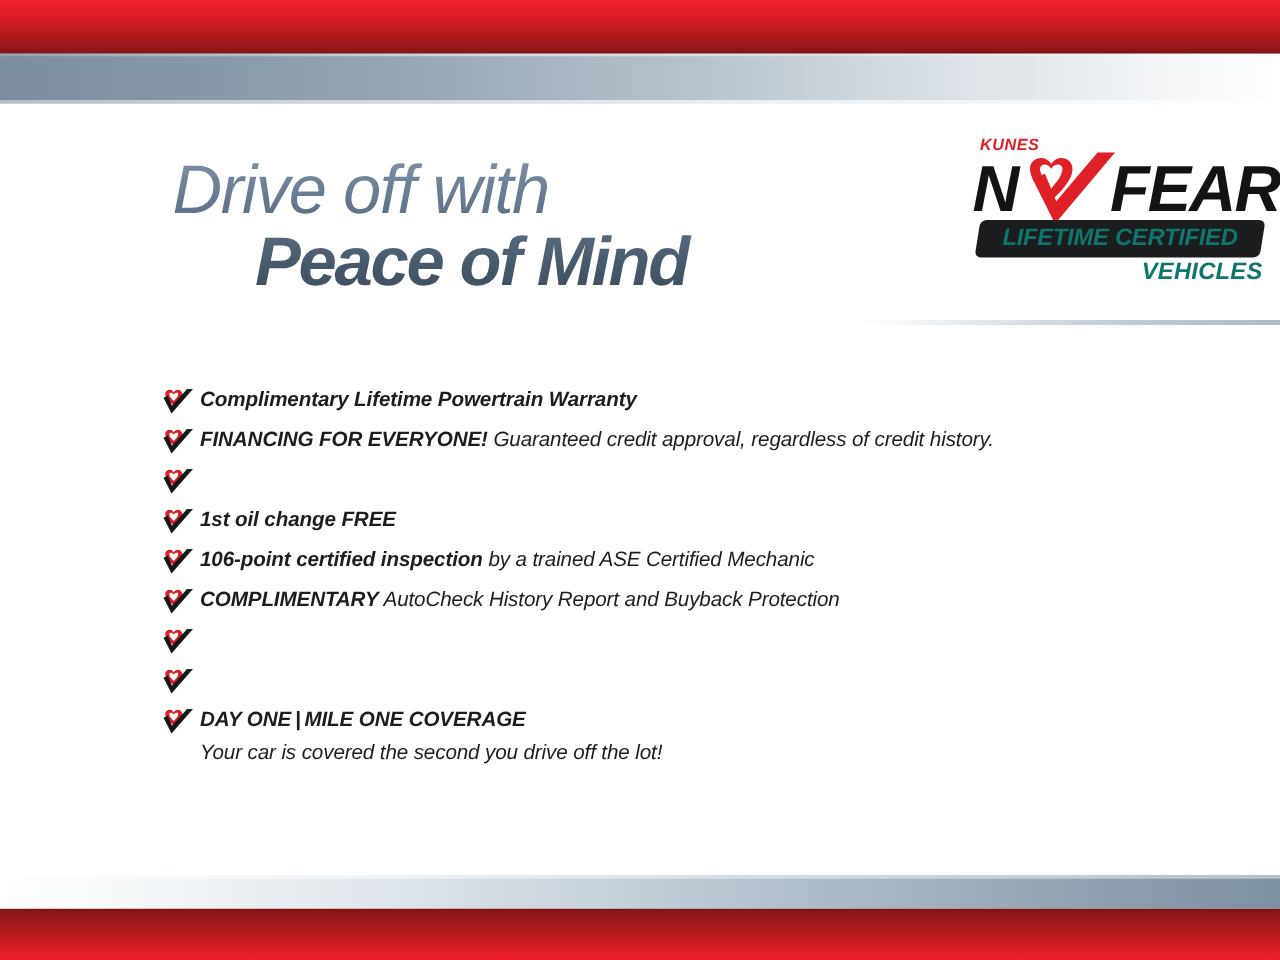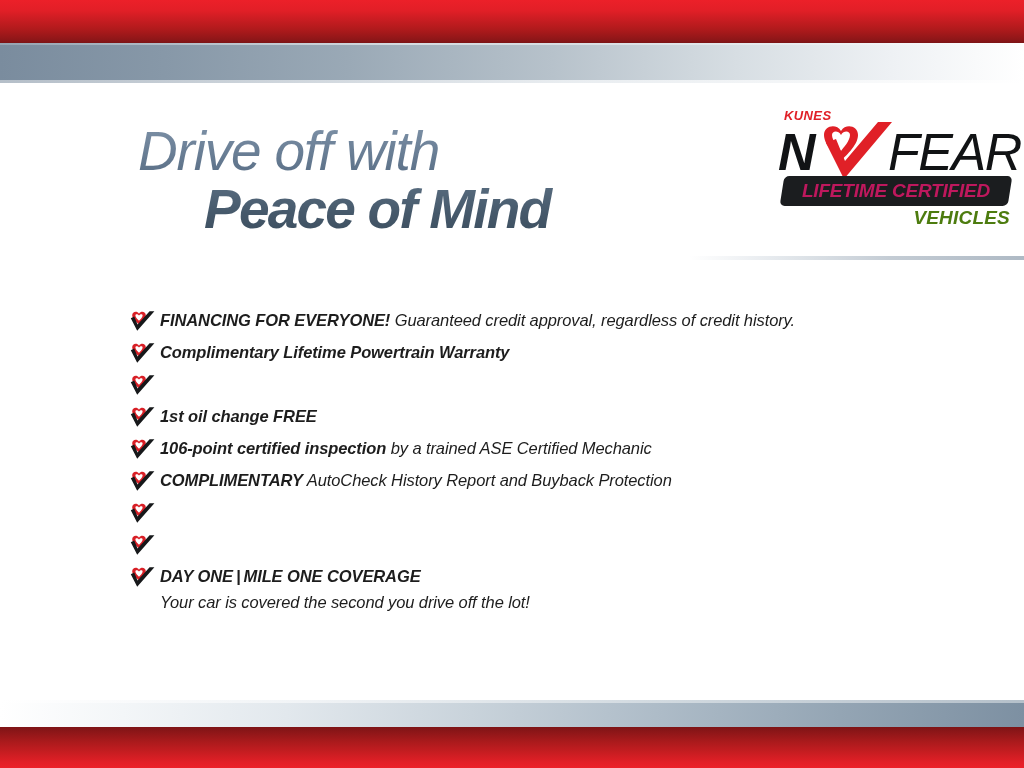--- a/index.html
+++ b/index.html
@@ -103,48 +103,48 @@
     position:absolute; left:0px; top:16px; width:236px; height:56px;
   }
   .logo-n {
     position:absolute; left:0px; top:0px;
     font-size:52px; font-weight:700; font-style:italic;
     letter-spacing:-2px; line-height:56px;
     color:#111315;
   }
   .logo-fear {
     position:absolute; left:110px; top:0px;
-    font-size:52px; font-weight:400; font-style:italic;
+    font-size:52px; font-weight:700; font-style:italic;
     letter-spacing:-1.5px; line-height:56px;
     color:#111315;
   }
   .logo-check {
     position:absolute; left:36px; top:-3px; width:84px; height:64px;
   }
   .logo-bar {
     position:absolute; left:4px; top:68px;
     width:228px; height:30px;
     background:#1b1d1f;
     border-radius:5px;
     transform:skewX(-9deg);
   }
   .logo-bar-text {
     position:absolute; left:4px; top:68px;
     width:228px; height:30px;
     line-height:30px;
     text-align:center;
     font-size:19px; font-weight:700; font-style:italic;
     letter-spacing:-.2px;
-    color:#be185d;
+    color:#0f766e;
   }
   .logo-vehicles {
     position:absolute; right:4px; top:99px;
     font-size:19px; font-weight:700; font-style:italic;
     letter-spacing:.2px;
-    color:#4d7c0f;
+    color:#0f766e;
   }
 
   
   .bullets {
     position:absolute; left:129px; top:309px; width:820px;
   }
   .bullet-row {
     display:flex;
     align-items:flex-start;
     margin-bottom:9px;
@@ -219,30 +219,30 @@
   </div>
 
   <div class="bullets" id="bullets">
       <div class="bullet-row">
         <span class="bullet-icon">
   <svg viewBox="0 0 26 22" width="26" height="22" aria-hidden="true">
     <path d="M3.2 5.2 C3.2 1.6, 8 0.4, 10 3.8 C12 0.4, 16.8 1.6, 16.8 5.2 C16.8 9, 11.5 12.8, 10 14.4 C8.5 12.8, 3.2 9, 3.2 5.2 Z" fill="#d81f26"></path>
     <path d="M6.4 5.4 C6.4 3.9, 8.6 3.5, 10 5.6 C11.4 3.5, 13.6 3.9, 13.6 5.4 C13.6 7.2, 11 9.6, 10 10.8 C9 9.6, 6.4 7.2, 6.4 5.4 Z" fill="#ffffff"></path>
     <path d="M1.8 8.2 L8.2 20.8 L25.4 1.2 L20.6 1.2 L8.6 14.6 L5.2 6.6 Z" fill="#16181a"></path>
   </svg></span>
+        <span class="bullet-text"><b>Complimentary Lifetime Powertrain Warranty</b></span>
+      </div>
+      <div class="bullet-row">
+        <span class="bullet-icon">
+  <svg viewBox="0 0 26 22" width="26" height="22" aria-hidden="true">
+    <path d="M3.2 5.2 C3.2 1.6, 8 0.4, 10 3.8 C12 0.4, 16.8 1.6, 16.8 5.2 C16.8 9, 11.5 12.8, 10 14.4 C8.5 12.8, 3.2 9, 3.2 5.2 Z" fill="#d81f26"></path>
+    <path d="M6.4 5.4 C6.4 3.9, 8.6 3.5, 10 5.6 C11.4 3.5, 13.6 3.9, 13.6 5.4 C13.6 7.2, 11 9.6, 10 10.8 C9 9.6, 6.4 7.2, 6.4 5.4 Z" fill="#ffffff"></path>
+    <path d="M1.8 8.2 L8.2 20.8 L25.4 1.2 L20.6 1.2 L8.6 14.6 L5.2 6.6 Z" fill="#16181a"></path>
+  </svg></span>
         <span class="bullet-text"><b>FINANCING FOR EVERYONE!</b> Guaranteed credit approval, regardless of credit history.</span>
-      </div>
-      <div class="bullet-row">
-        <span class="bullet-icon">
-  <svg viewBox="0 0 26 22" width="26" height="22" aria-hidden="true">
-    <path d="M3.2 5.2 C3.2 1.6, 8 0.4, 10 3.8 C12 0.4, 16.8 1.6, 16.8 5.2 C16.8 9, 11.5 12.8, 10 14.4 C8.5 12.8, 3.2 9, 3.2 5.2 Z" fill="#d81f26"></path>
-    <path d="M6.4 5.4 C6.4 3.9, 8.6 3.5, 10 5.6 C11.4 3.5, 13.6 3.9, 13.6 5.4 C13.6 7.2, 11 9.6, 10 10.8 C9 9.6, 6.4 7.2, 6.4 5.4 Z" fill="#ffffff"></path>
-    <path d="M1.8 8.2 L8.2 20.8 L25.4 1.2 L20.6 1.2 L8.6 14.6 L5.2 6.6 Z" fill="#16181a"></path>
-  </svg></span>
-        <span class="bullet-text"><b>Complimentary Lifetime Powertrain Warranty</b></span>
       </div>
       <div class="bullet-row">
         <span class="bullet-icon">
   <svg viewBox="0 0 26 22" width="26" height="22" aria-hidden="true">
     <path d="M3.2 5.2 C3.2 1.6, 8 0.4, 10 3.8 C12 0.4, 16.8 1.6, 16.8 5.2 C16.8 9, 11.5 12.8, 10 14.4 C8.5 12.8, 3.2 9, 3.2 5.2 Z" fill="#d81f26"></path>
     <path d="M6.4 5.4 C6.4 3.9, 8.6 3.5, 10 5.6 C11.4 3.5, 13.6 3.9, 13.6 5.4 C13.6 7.2, 11 9.6, 10 10.8 C9 9.6, 6.4 7.2, 6.4 5.4 Z" fill="#ffffff"></path>
     <path d="M1.8 8.2 L8.2 20.8 L25.4 1.2 L20.6 1.2 L8.6 14.6 L5.2 6.6 Z" fill="#16181a"></path>
   </svg></span>
       </div>
       <div class="bullet-row">

